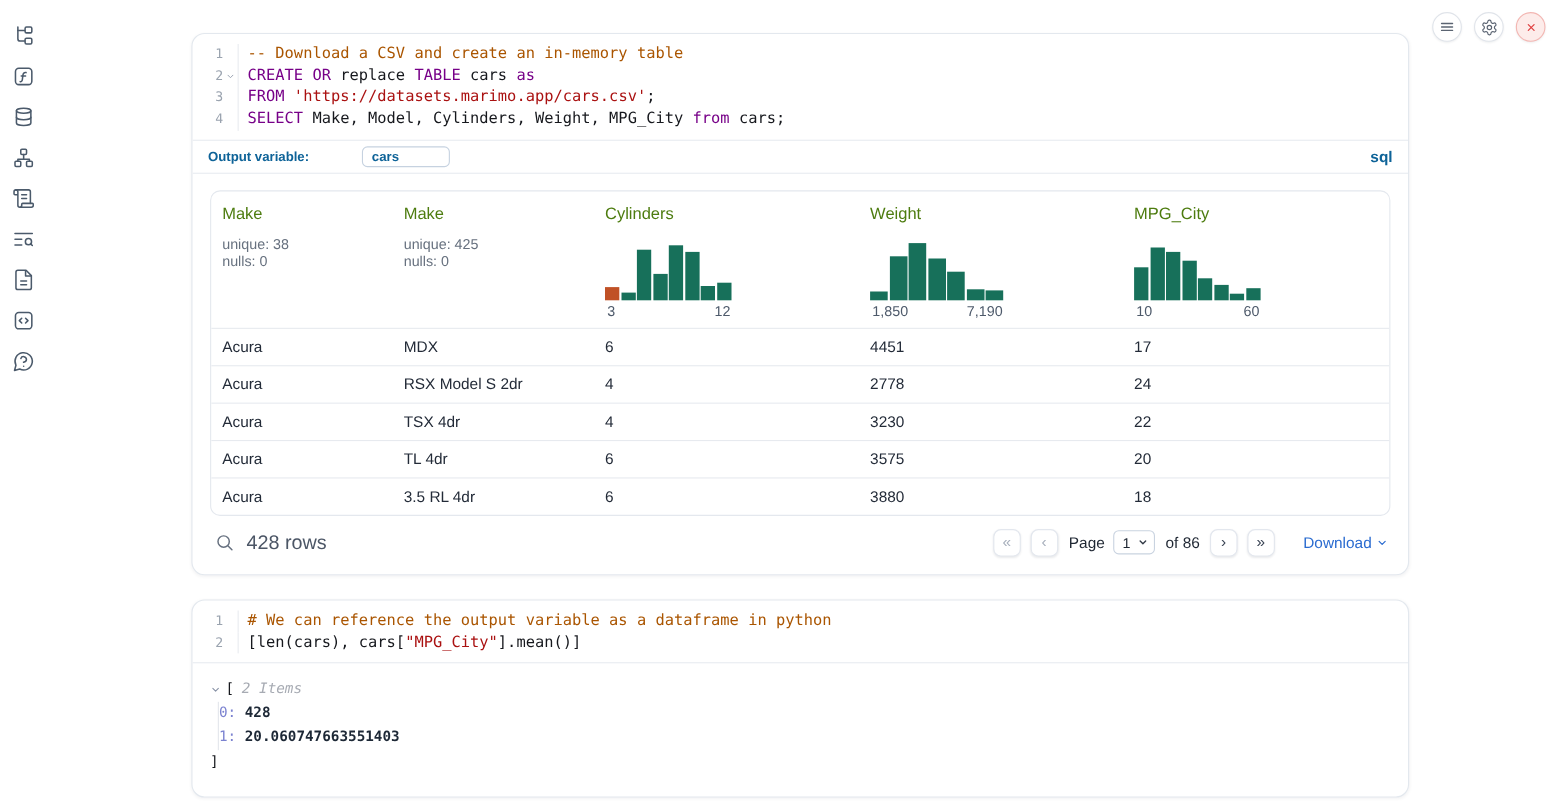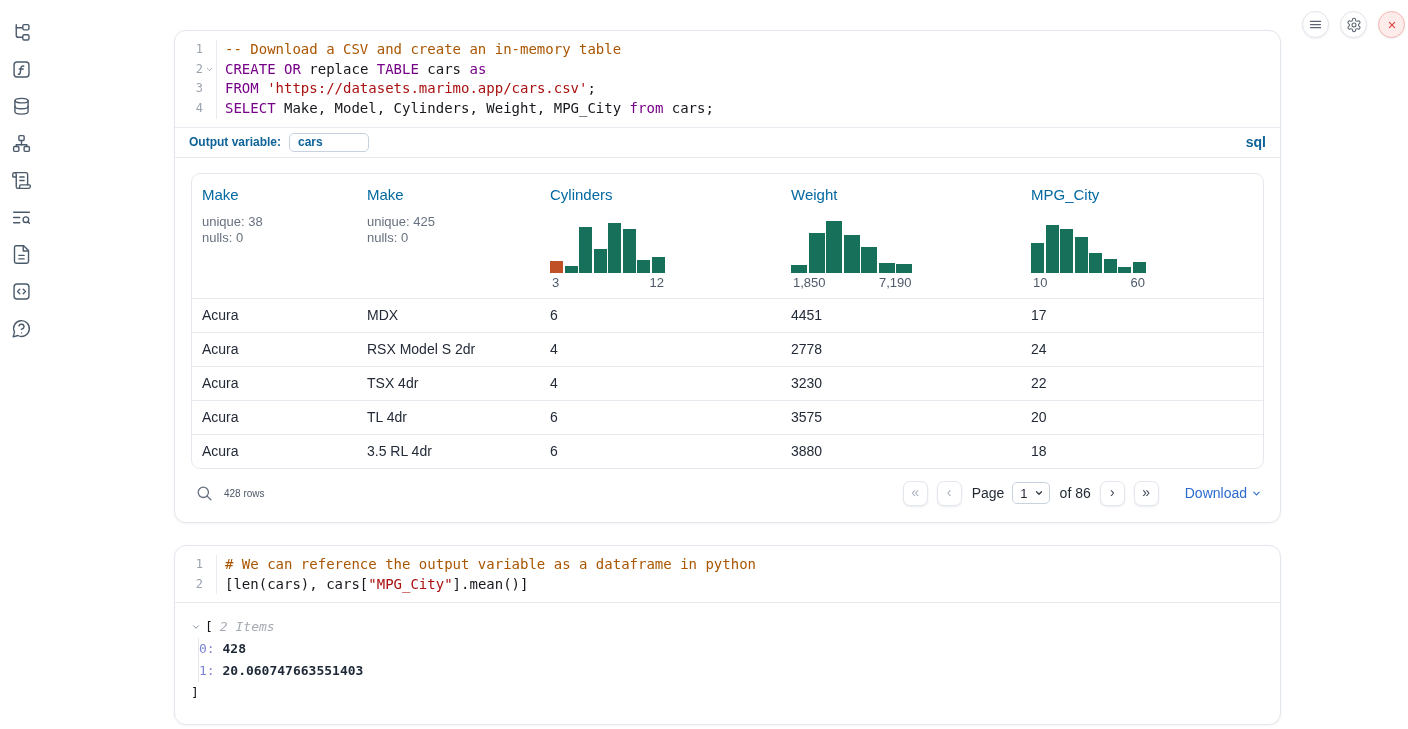--- a/index.html
+++ b/index.html
@@ -33,47 +33,47 @@
   .gutter { flex:0 0 42px; display:flex; justify-content:flex-end; align-items:center; border-right:1px solid #e8ebf0; }
   .gutter .num { color:#9aa3af; font-size:12px; }
   .foldslot { width:13px; height:13px; display:flex; align-items:center; justify-content:center; color:#9aa3b2; }
   .code-text { padding-left:8px; white-space:pre; }
   .tk-p { color:#16181d; }
   .tk-kw { color:#770088; }
   .tk-str { color:#aa1111; }
   .tk-comment { color:#aa5500; }
 
   
-  .outvar-row { border-top:1px solid #e8ecf1; height:30px; padding:0 14px; display:flex; align-items:center; }
+  .outvar-row { border-top:1px solid #e8ecf1; height:30px; padding:0 14px; display:flex; align-items:center;gap:40px; }
   .outvar-label { color:#0e6398; font-weight:700; font-size:12px; }
   .outvar-input { margin-left:8px; width:80px; height:19px; border:1px solid #c6d2e0; border-radius:5px;
     padding:0 8px; color:#0e6398; font-weight:700; font-size:12px; font-family:inherit; outline:none; background:#fff; }
   .lang-badge { margin-left:auto; color:#0e6398; font-weight:700; font-size:14px; cursor:pointer; }
 
   
   .table-section { border-top:1px solid #e8ecf1; padding:15px 16px 8px; }
   .table-card { border:1px solid #e4e8ee; border-radius:9px; overflow:hidden; }
   .thead, .trow { display:grid; grid-template-columns:165px 183px 241px 240px 1fr; }
   .thead { border-bottom:1px solid #e7eaef; }
   .th { height:124px; padding:12px 10px 8px; display:flex; flex-direction:column; align-items:flex-start; }
-  .th-name { font-size:15px; color:#0369a1; font-weight:500; cursor:pointer; }
+  .th-name { font-size:15px; color:#4d7c0f; font-weight:500; cursor:pointer; }
   .summary { margin-top:11px; font-size:13px; color:#67717f; line-height:16.5px; }
   .hist-wrap { margin-top:auto; }
   .hist { display:flex; align-items:flex-end; gap:1.5px; height:53px; }
   .bar { background:#17705a; }
   .bar.orange { background:#c05126; }
   .hist-labels { display:flex; justify-content:space-between; font-size:13px; color:#4e5a6b; margin-top:2px; padding:0 2px; }
   .trow { border-bottom:1px solid #e7eaef; }
   .trow:last-child { border-bottom:none; }
   .td { padding:7px 10px; font-size:14px; color:#232b38; line-height:19px; }
 
   
   .table-footer { display:flex; align-items:center; padding:12px 2px 8px 2px; }
   .icon-btn { background:none; border:none; padding:2px; cursor:pointer; display:flex; color:#66707f; }
-  .rows-count { margin-left:8px; font-size:10px; color:#4c5666; }
+  .rows-count { margin-left:8px; font-size:18px; color:#4c5666; }
   .spacer { flex:1; }
   .pg-btn { width:25px; height:25px; border:1px solid #e3e7ee; border-radius:7px; background:#fff;
     box-shadow:0 1px 2px rgba(16,24,40,.09); font-size:14px; color:#3b4555; display:flex; align-items:center;
     justify-content:center; cursor:pointer; margin-left:9px; font-family:inherit; line-height:1; padding:0 0 2px 0; }
   .pg-btn.disabled { color:#a8b0bd; }
   .pg-label { font-size:14px; color:#1f2733; margin-left:10px; }
   .page-select { margin-left:8px; height:22px; min-width:36px; border:1px solid #c9d3e0; border-radius:5px;
     display:inline-flex; align-items:center; gap:6px; padding:0 5px 0 7px; font-size:13px; color:#1f2733; cursor:pointer; }
   .page-select .caret { color:#333b47; display:flex; }
   .download { margin-left:26px; color:#2a6bd0; font-size:14px; font-weight:500; display:inline-flex; align-items:center; gap:4px; cursor:pointer; }

